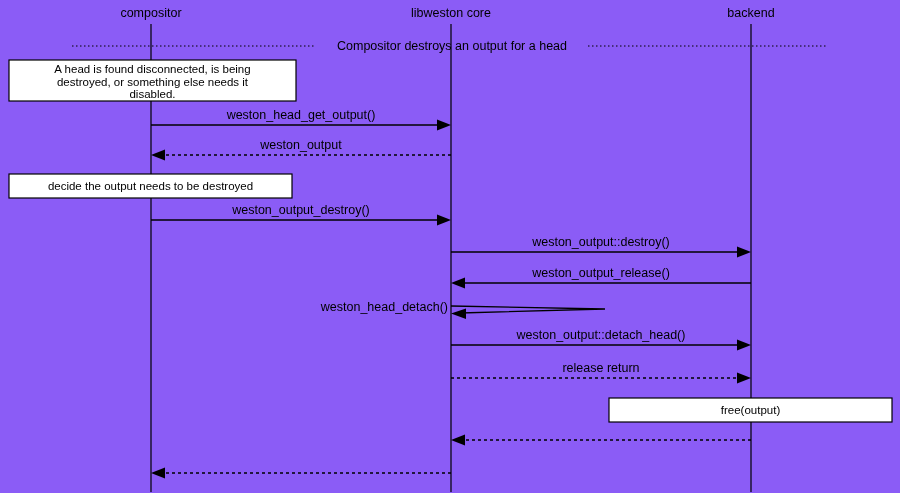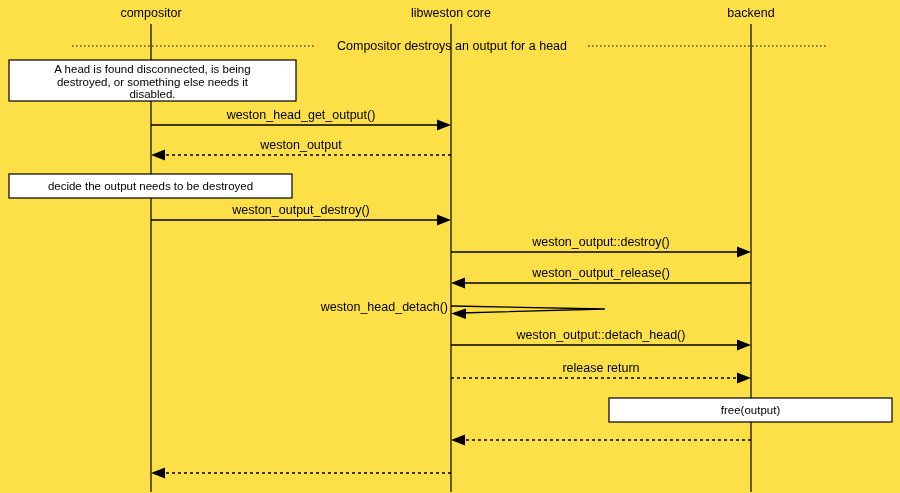--- a/index.html
+++ b/index.html
@@ -9,21 +9,21 @@
   }
   body {
     font-family: "Liberation Sans", sans-serif;
     color: #000000;
   }
   #diagram-root {
     position: relative;
     width: 900px;
     height: 493px;
     overflow: hidden;
-    background: #fde047;
+    background: #8b5cf6;
   }
   #seq-svg {
     position: absolute;
     top: 0;
     left: 0;
     width: 900px;
     height: 493px;
   }
   .actor-label {
     font-size: 12.5px;

